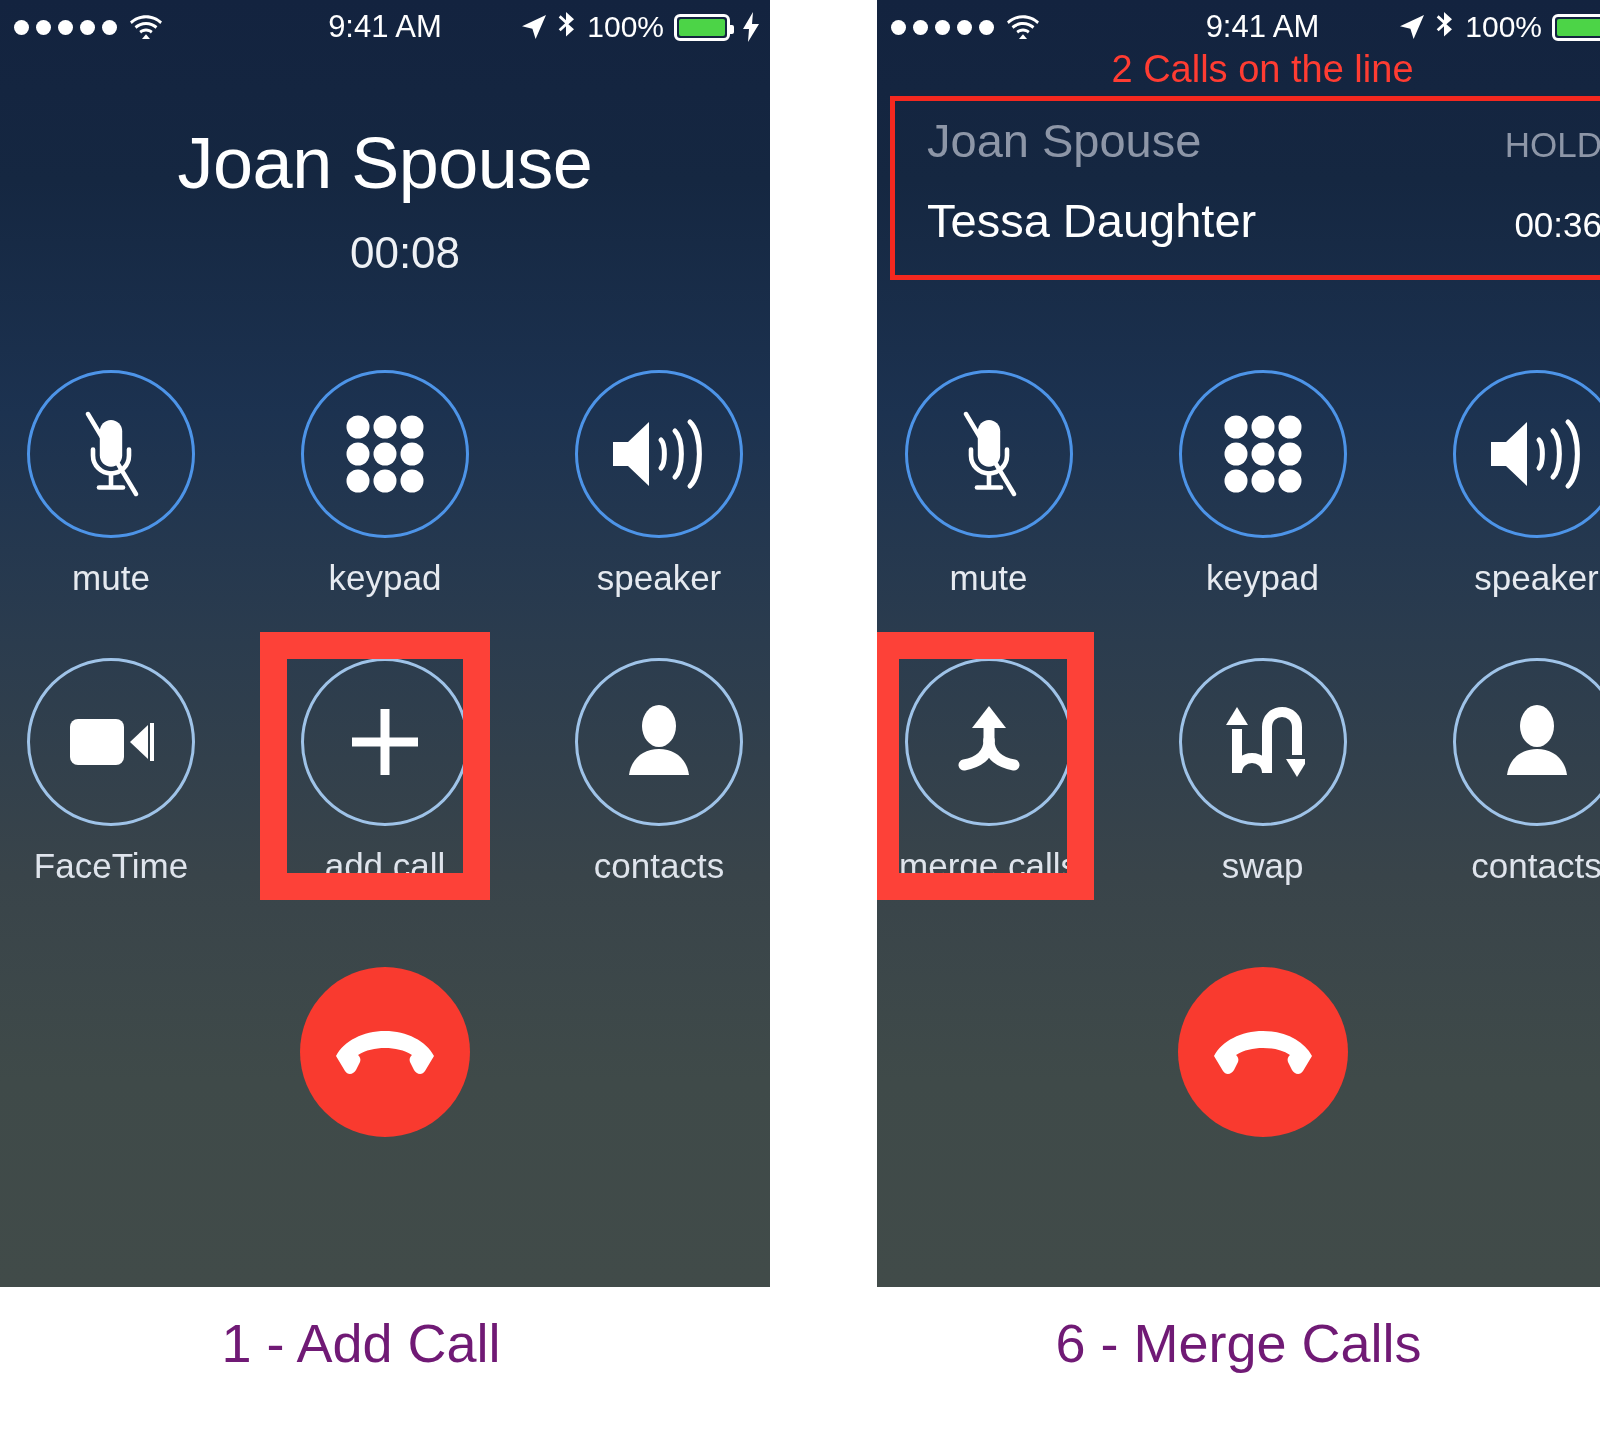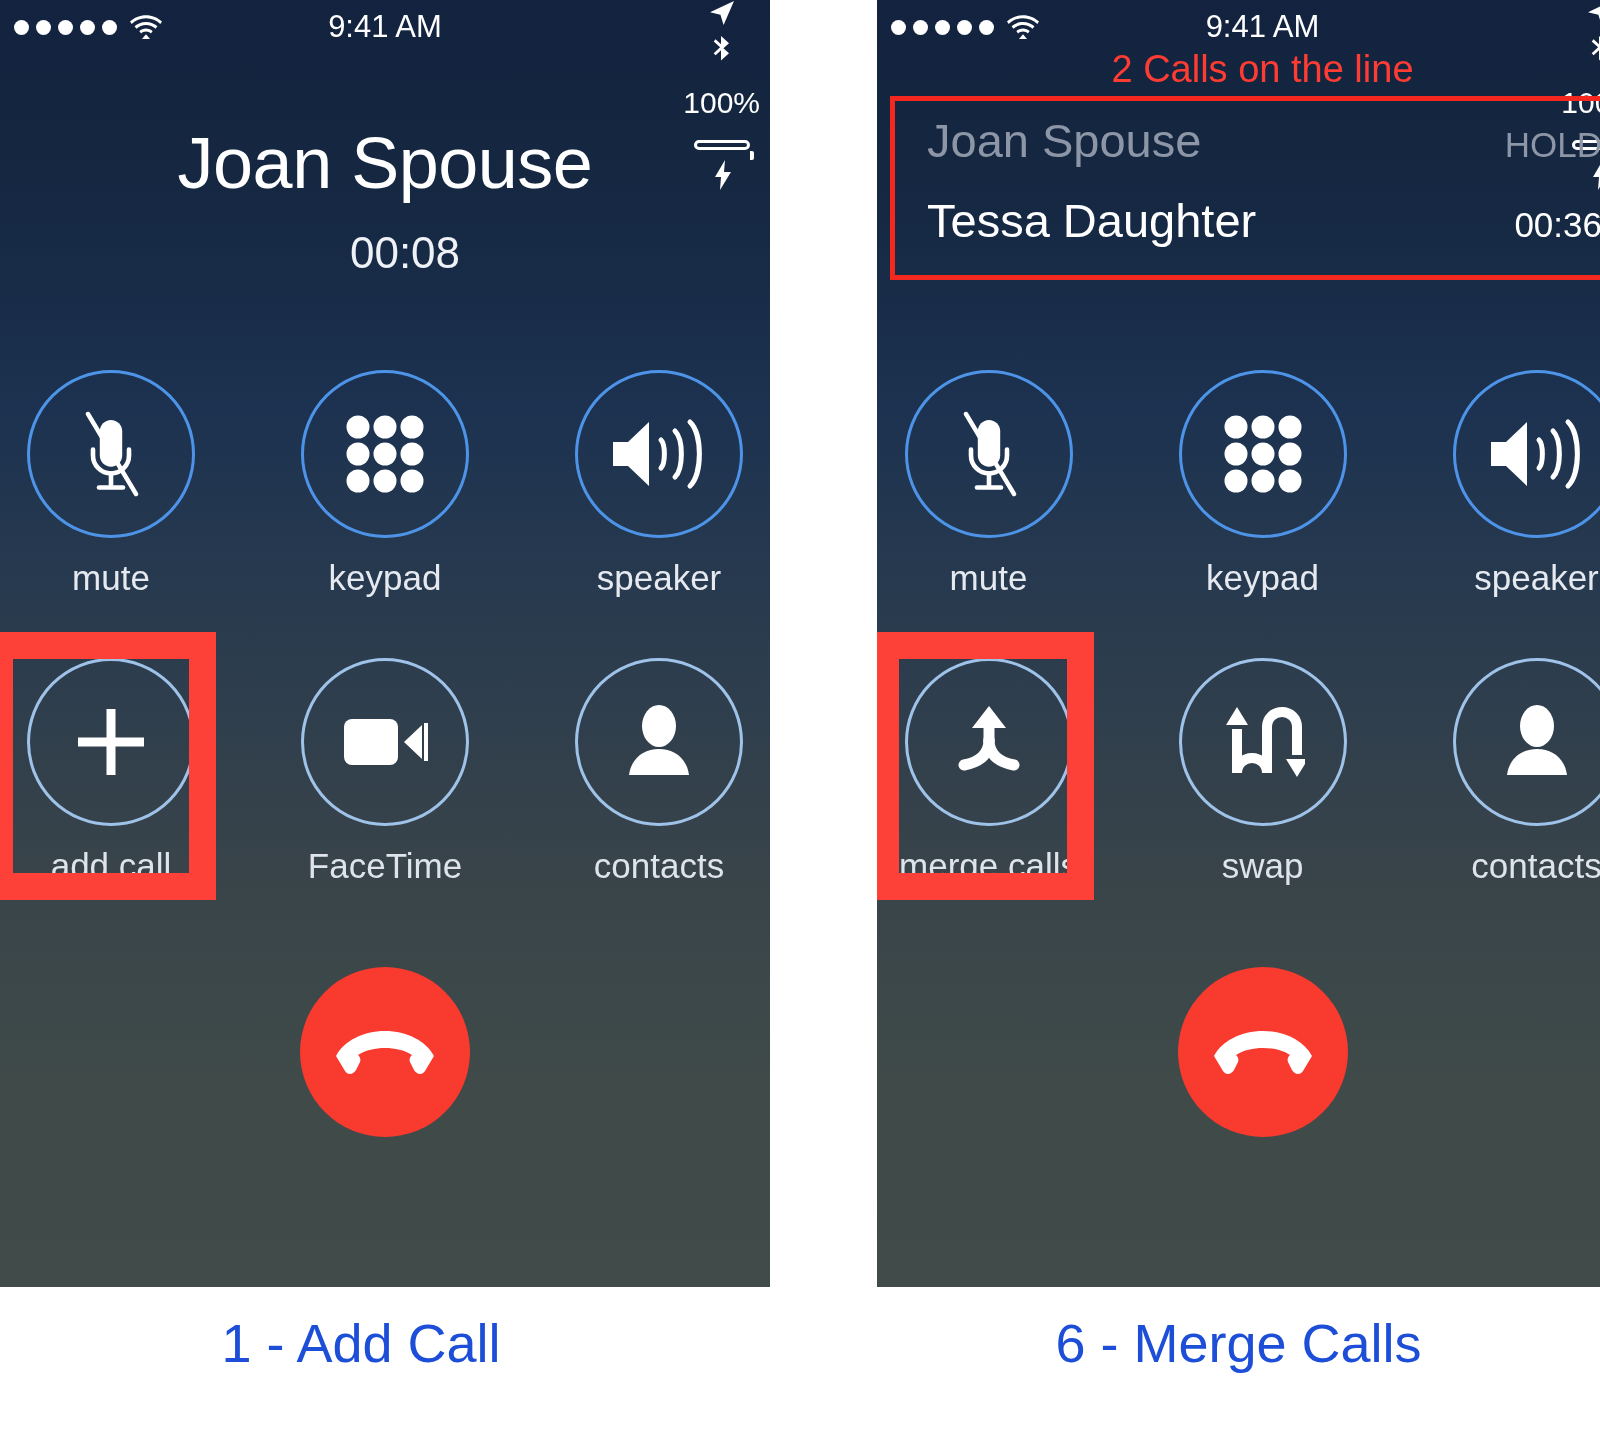--- a/index.html
+++ b/index.html
@@ -68,21 +68,20 @@
     font-weight: normal;
     letter-spacing: 0px;
   }
   .sb-right {
     position: absolute;
     right: 10px; top: 0;
     height: 54px;
     display: flex;
     align-items: center;
     gap: 10px;
-    flex-direction: column;
   }
   .loc-ico  { width: 26px; height: 26px; display: block; }
   .bt-ico   { width: 20px; height: 30px; display: block; }
   .batt-pct { font-size: 30px; }
   .batt {
     width: 56px; height: 27px;
     border: 3px solid #ffffff;
     border-radius: 6px;
     position: relative;
     box-sizing: border-box;
@@ -227,21 +226,21 @@
     background: #f93a2f;
     display: flex;
     align-items: center;
     justify-content: center;
   }
 
   
   .caption {
     position: absolute;
     top: 1312px;
-    color: #1d4ed8;
+    color: #701a75;
     font-size: 54px;
     font-weight: normal;
     text-align: center;
   }
   .caption.c1 { left: 0px;   width: 722px; }
   .caption.c2 { left: 877px; width: 723px; }
 </style>
 </head>
 <body>
 
@@ -342,42 +341,42 @@
             </svg>
           </span>
         </div>
         <div class="cell-label">speaker</div>
       </div>
 
     </div>
 
     <div class="grid-row row2">
 
-      <div class="cell hl">
-        <div class="circ">
-          <span>
-            <svg class="ico" width="78" height="78" viewBox="0 0 78 78">
-              <path d="M39 6v66M6 39h66" stroke="#fff" stroke-width="9" stroke-linecap="butt"></path>
-            </svg>
-          </span>
-        </div>
-        <div class="cell-label">add call</div>
-      </div>
-
       <div class="cell">
         <div class="circ">
           <span>
             <svg class="ico" width="86" height="58" viewBox="0 0 86 58">
               <rect x="2" y="6" width="54" height="46" rx="8" fill="#fff"></rect>
               <path d="M62 29L80 12v34z" fill="#fff"></path>
               <rect x="82" y="10" width="4" height="38" fill="#fff"></rect>
             </svg>
           </span>
         </div>
         <div class="cell-label">FaceTime</div>
+      </div>
+
+      <div class="cell hl">
+        <div class="circ">
+          <span>
+            <svg class="ico" width="78" height="78" viewBox="0 0 78 78">
+              <path d="M39 6v66M6 39h66" stroke="#fff" stroke-width="9" stroke-linecap="butt"></path>
+            </svg>
+          </span>
+        </div>
+        <div class="cell-label">add call</div>
       </div>
 
       <div class="cell">
         <div class="circ">
           <span>
             <svg class="ico" width="64" height="78" viewBox="0 0 64 78">
               <ellipse cx="32" cy="23" rx="17" ry="21" fill="#fff"></ellipse>
               <path d="M32 46c-16 0-28 10-30 26h60c-2-16-14-26-30-26z" fill="#fff"></path>
             </svg>
           </span>

